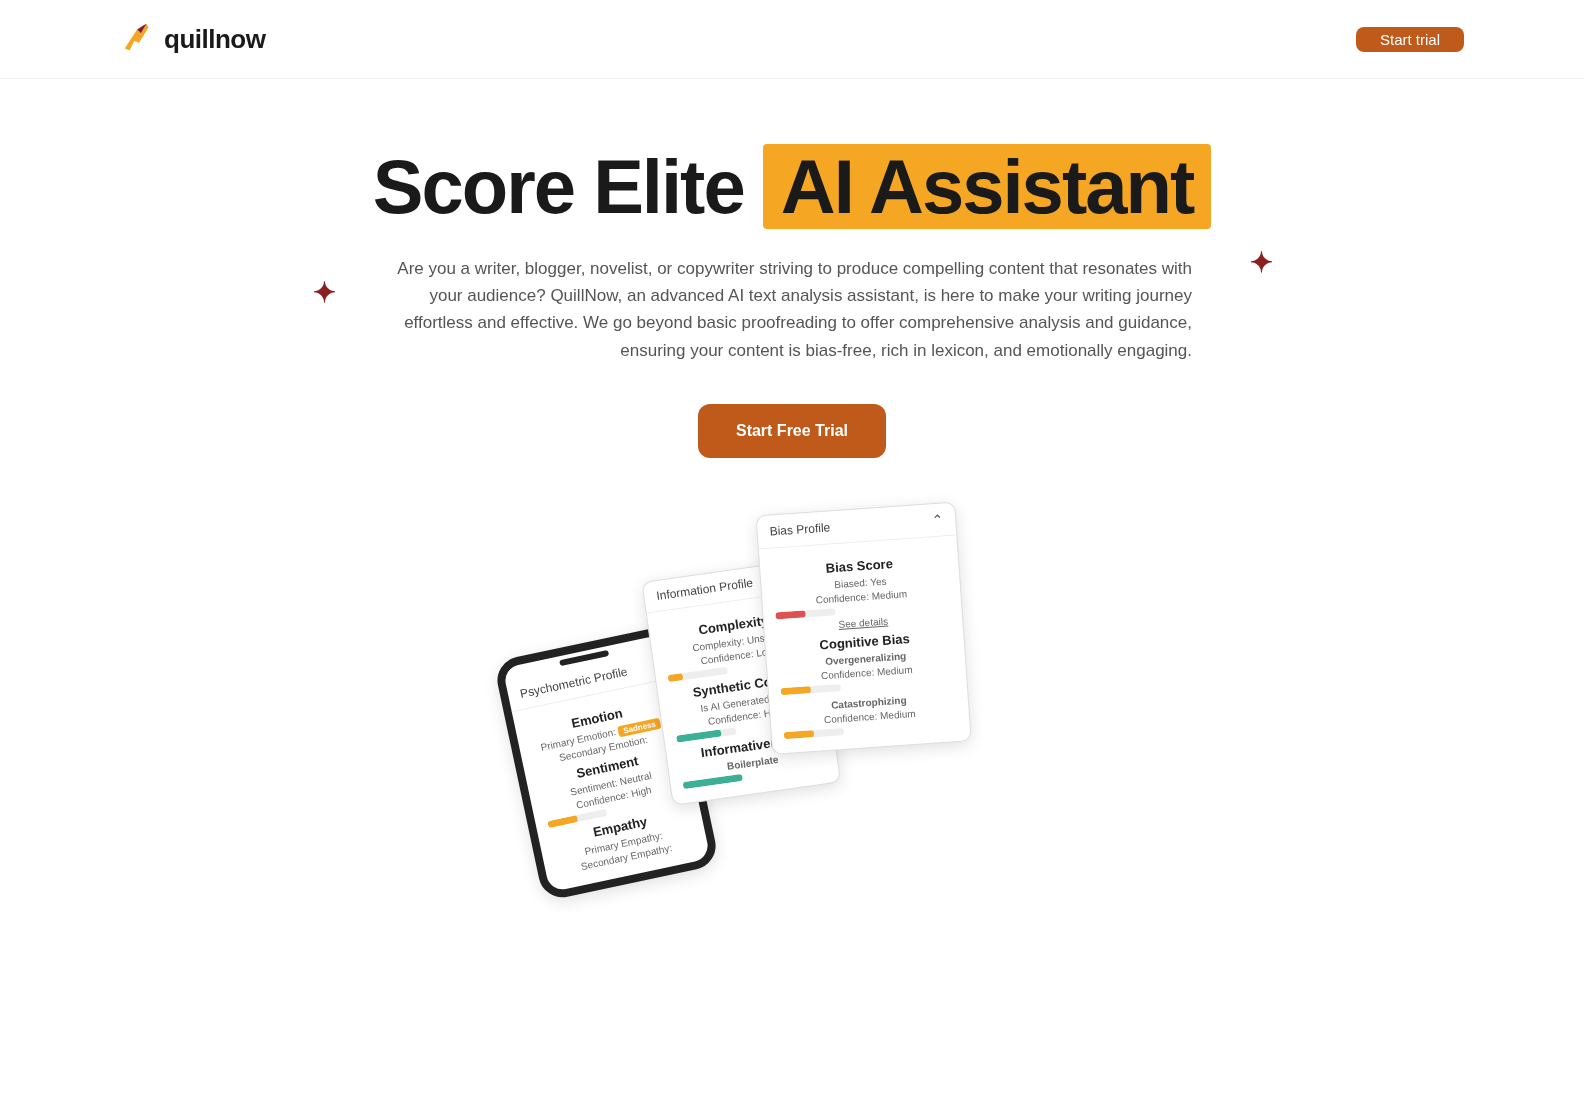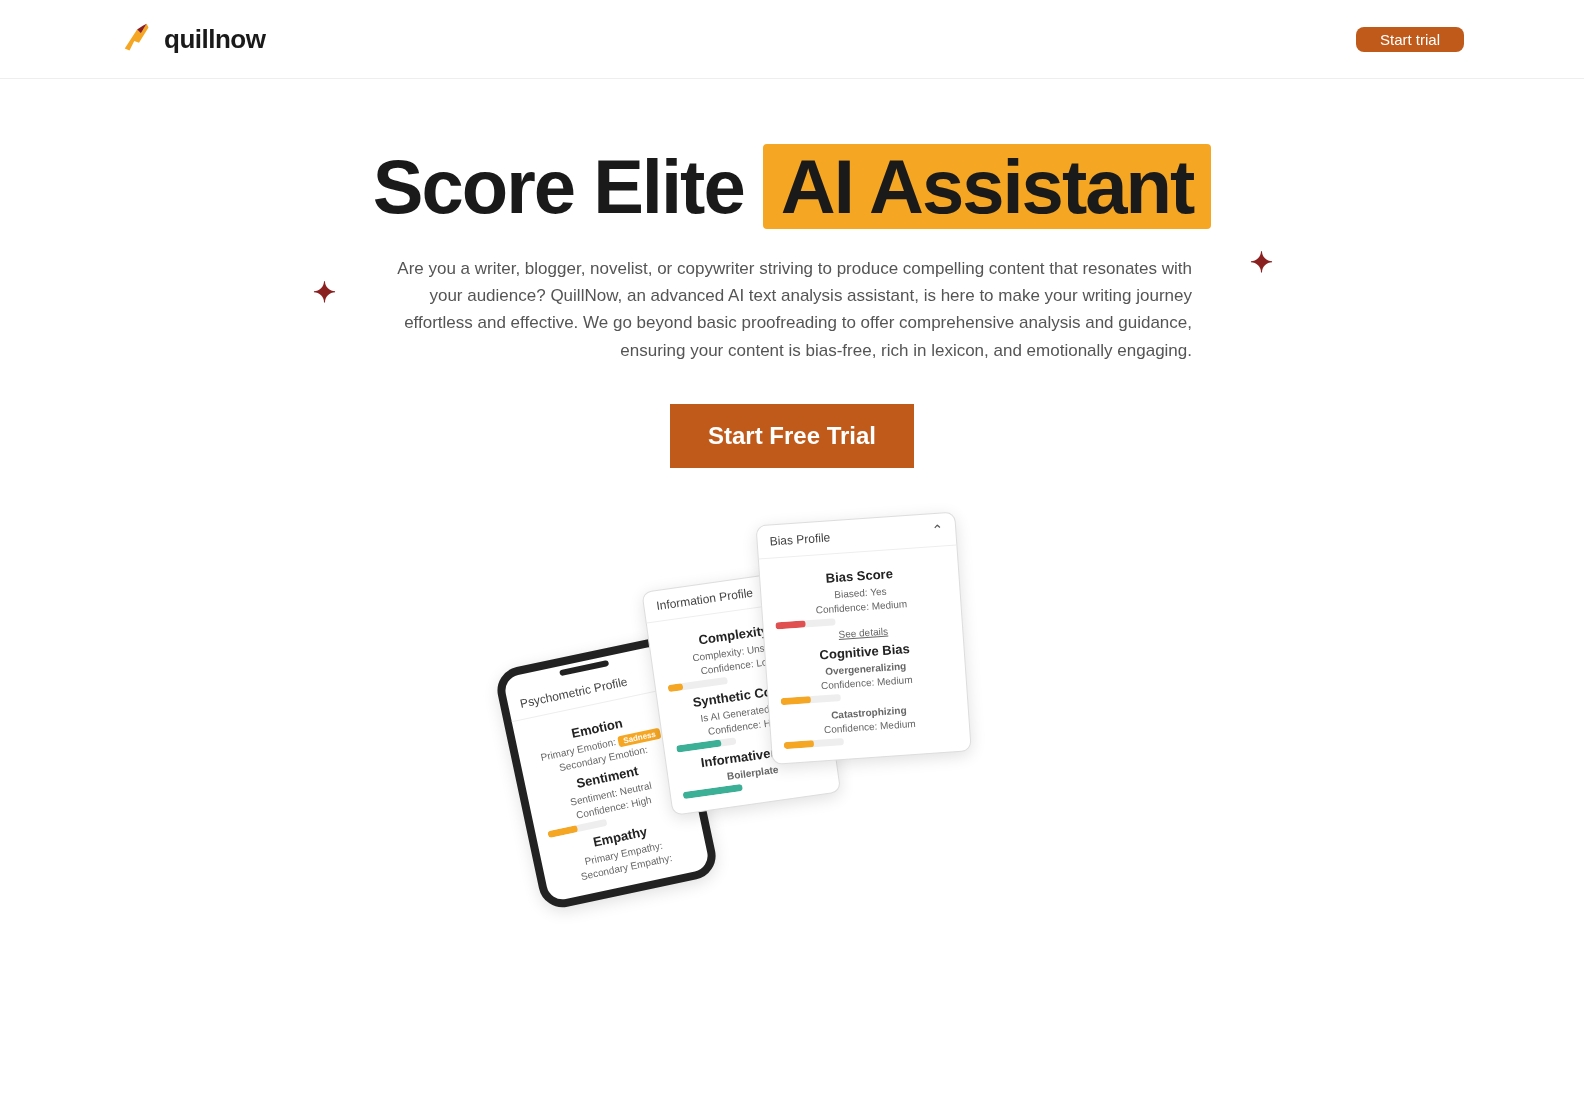--- a/index.html
+++ b/index.html
@@ -11,21 +11,21 @@
 .logo-icon { width: 38px; height: 38px; }
 .trial-btn { background: #c05a1a; color: #fff; border: none; padding: 4px 24px; border-radius: 8px; font-size: 15px; font-weight: 500; cursor: pointer; }
 
 .hero { padding: 70px 120px 40px; text-align: center; position: relative; }
 .headline { font-size: 76px; font-weight: 900; line-height: 1.0; letter-spacing: -2px; color: #1a1a1a; margin-bottom: 30px; position: relative; display: inline-block; }
 .highlight { background: #f5a623; padding: 0 18px; border-radius: 4px; display: inline; }
 .star-left, .star-right { position: absolute; font-size: 28px; color: #8b2020; }
 .star-left { left: -60px; top: 130px; }
 .star-right { right: -60px; top: 100px; }
 .subtext { font-size: 17px; line-height: 1.6; color: #555; max-width: 800px; margin: 0 auto 40px; text-align: right; }
-.cta-btn { background: #c05a1a; color: #fff; border: none; padding: 18px 38px; border-radius: 0; font-size: 24px; font-weight: 600; cursor: pointer; }
+.cta-btn { background: #c05a1a; color: #fff; border: none; padding: 18px 38px; border-radius: 12px; font-size: 16px; font-weight: 600; cursor: pointer; }
 
 .mockup { position: relative; width: 500px; height: 380px; margin: 50px auto 0; }
 .card { position: absolute; background: #fff; border: 1px solid #ddd; border-radius: 10px; box-shadow: 0 4px 16px rgba(0,0,0,0.12); transform-origin: bottom center; }
 .card-header { padding: 8px 12px; font-size: 12px; color: #444; border-bottom: 1px solid #eee; display: flex; justify-content: space-between; align-items: center; }
 .card-body { padding: 10px 12px; font-size: 11px; color: #555; }
 .card-body h4 { font-size: 13px; font-weight: 700; color: #222; margin: 6px 0 4px; }
 .card-body .row { margin: 3px 0; font-size: 10px; color: #666; }
 .bar { height: 7px; border-radius: 3px; margin: 4px 0; background: #eee; position: relative; overflow: hidden; width: 60px; }
 .bar-fill { height: 100%; border-radius: 3px; }
 .bar-red { background: #e05050; width: 50%; }

